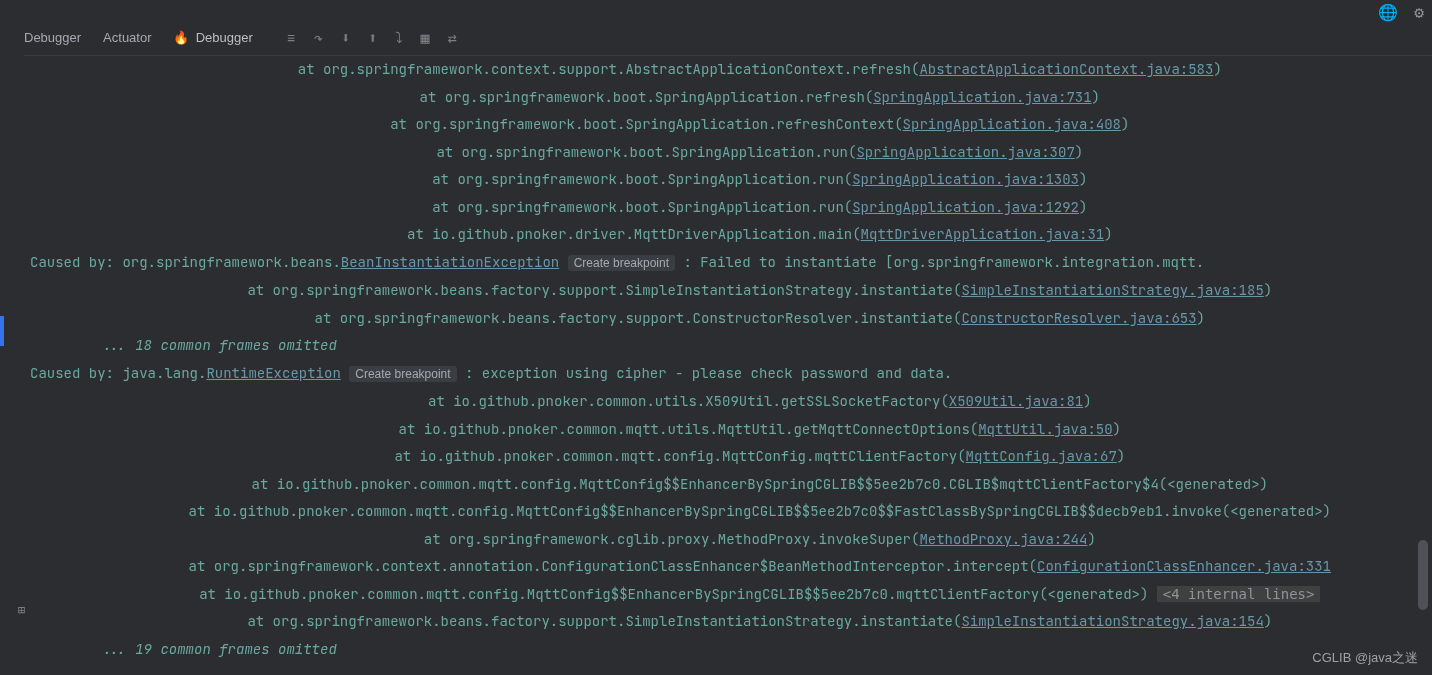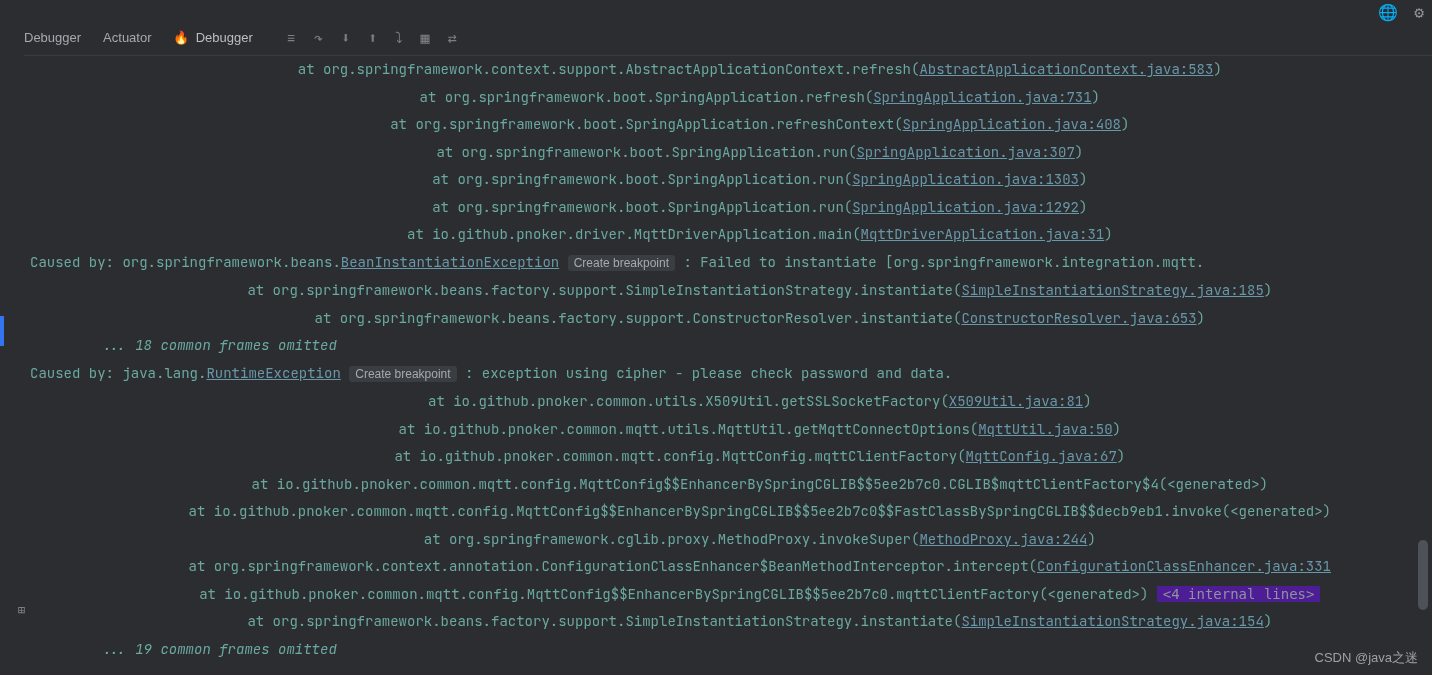--- a/index.html
+++ b/index.html
@@ -54,21 +54,21 @@
   white-space: pre;
   line-height: 27.5px;
   color: #6aa8a0;
   overflow: hidden;
 }
 .at { margin-left: 38px; text-align: center; }
 .link { color: #6897a8; text-decoration: underline; cursor: pointer; }
 .ell { margin-left: 38px; font-style: italic; }
 .caused { color: #6aa8a0; }
 .cb { background: #3a3d41; color: #a5a9b1; padding: 1px 6px; border-radius: 3px; font-family: sans-serif; font-size: 12px; text-align: center; }
-.hint { background: #4c1d95; color: #8f939a; padding: 0 6px; font-family: monospace; }
+.hint { background: #404040; color: #8f939a; padding: 0 6px; font-family: monospace; }
 .watermark {
   position: absolute;
   right: 14px; bottom: 8px;
   color: #9da0a6;
   font-family: sans-serif;
   font-size: 13px;
 }
 .scrollbar-thumb {
   position:absolute; right:4px; top:540px; width:10px; height:70px;
   background:#4e5157; border-radius:5px;
@@ -101,13 +101,13 @@
 </div>
 
 <div class="gutter">
   <div class="blue"></div>
   <div class="plus">⊞</div>
 </div>
 
 <div class="console" id="console"><div class="at"><span>    at org.springframework.context.support.AbstractApplicationContext.refresh(</span><span class="link">AbstractApplicationContext.java:583</span><span>)</span></div><div class="at"><span>    at org.springframework.boot.SpringApplication.refresh(</span><span class="link">SpringApplication.java:731</span><span>)</span></div><div class="at"><span>    at org.springframework.boot.SpringApplication.refreshContext(</span><span class="link">SpringApplication.java:408</span><span>)</span></div><div class="at"><span>    at org.springframework.boot.SpringApplication.run(</span><span class="link">SpringApplication.java:307</span><span>)</span></div><div class="at"><span>    at org.springframework.boot.SpringApplication.run(</span><span class="link">SpringApplication.java:1303</span><span>)</span></div><div class="at"><span>    at org.springframework.boot.SpringApplication.run(</span><span class="link">SpringApplication.java:1292</span><span>)</span></div><div class="at"><span>    at io.github.pnoker.driver.MqttDriverApplication.main(</span><span class="link">MqttDriverApplication.java:31</span><span>)</span></div><div class="caused"><span>Caused by: org.springframework.beans.</span><span class="link">BeanInstantiationException</span> <span class="cb">Create breakpoint</span><span> : Failed to instantiate [org.springframework.integration.mqtt.</span></div><div class="at"><span>    at org.springframework.beans.factory.support.SimpleInstantiationStrategy.instantiate(</span><span class="link">SimpleInstantiationStrategy.java:185</span><span>)</span></div><div class="at"><span>    at org.springframework.beans.factory.support.ConstructorResolver.instantiate(</span><span class="link">ConstructorResolver.java:653</span><span>)</span></div><div class="ell">    ... 18 common frames omitted</div><div class="caused"><span>Caused by: java.lang.</span><span class="link">RuntimeException</span> <span class="cb">Create breakpoint</span><span> : exception using cipher - please check password and data.</span></div><div class="at"><span>    at io.github.pnoker.common.utils.X509Util.getSSLSocketFactory(</span><span class="link">X509Util.java:81</span><span>)</span></div><div class="at"><span>    at io.github.pnoker.common.mqtt.utils.MqttUtil.getMqttConnectOptions(</span><span class="link">MqttUtil.java:50</span><span>)</span></div><div class="at"><span>    at io.github.pnoker.common.mqtt.config.MqttConfig.mqttClientFactory(</span><span class="link">MqttConfig.java:67</span><span>)</span></div><div class="at"><span>    at io.github.pnoker.common.mqtt.config.MqttConfig$$EnhancerBySpringCGLIB$$5ee2b7c0.CGLIB$mqttClientFactory$4(&lt;generated&gt;)</span></div><div class="at"><span>    at io.github.pnoker.common.mqtt.config.MqttConfig$$EnhancerBySpringCGLIB$$5ee2b7c0$$FastClassBySpringCGLIB$$decb9eb1.invoke(&lt;generated&gt;)</span></div><div class="at"><span>    at org.springframework.cglib.proxy.MethodProxy.invokeSuper(</span><span class="link">MethodProxy.java:244</span><span>)</span></div><div class="at"><span>    at org.springframework.context.annotation.ConfigurationClassEnhancer$BeanMethodInterceptor.intercept(</span><span class="link">ConfigurationClassEnhancer.java:331</span><span></span></div><div class="at"><span>    at io.github.pnoker.common.mqtt.config.MqttConfig$$EnhancerBySpringCGLIB$$5ee2b7c0.mqttClientFactory(&lt;generated&gt;) </span><span class="hint">&lt;4 internal lines&gt;</span></div><div class="at"><span>    at org.springframework.beans.factory.support.SimpleInstantiationStrategy.instantiate(</span><span class="link">SimpleInstantiationStrategy.java:154</span><span>)</span></div><div class="ell">    ... 19 common frames omitted</div></div>
 <div class="scrollbar-thumb"></div>
 
-<div class="watermark">CSDN @java之迷</div>
+<div class="watermark">CGLIB @java之迷</div>
 
 </body></html>

